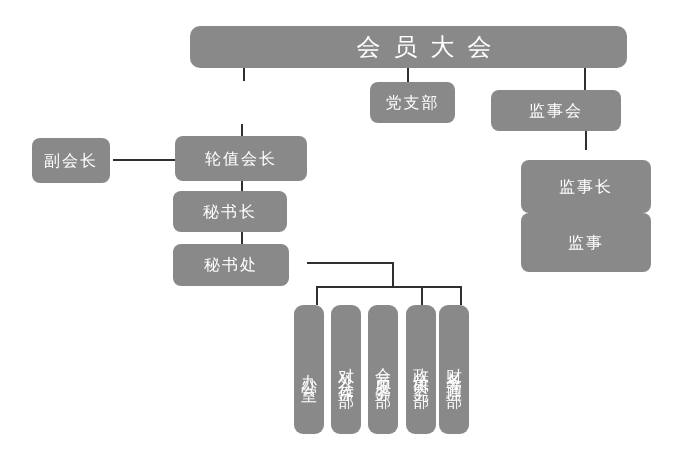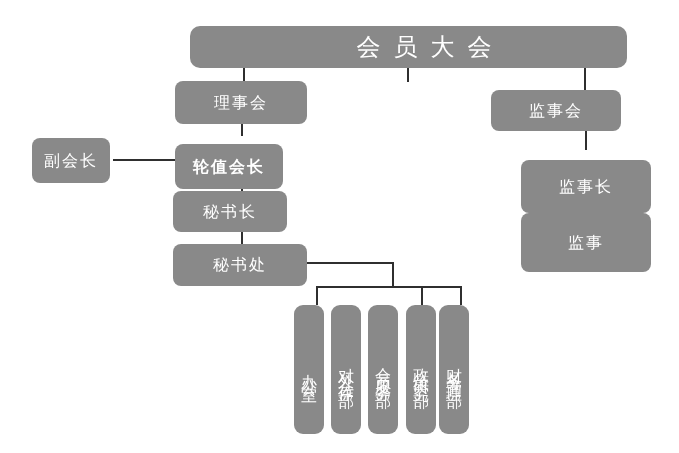--- a/index.html
+++ b/index.html
@@ -66,34 +66,34 @@
   <div class="line v" style="left:586.25px; top:193px; height:20px;"></div>
   <div class="line h" style="left:307px;   top:262.25px; width:86px;"></div>
   <div class="line v" style="left:392.25px; top:262.25px; height:25px;"></div>
   <div class="line h" style="left:316.25px; top:286.25px; width:145.5px;"></div>
   <div class="line v" style="left:316.25px; top:287px; height:18px;"></div>
   <div class="line v" style="left:421.25px; top:287px; height:18px;"></div>
   <div class="line v" style="left:460.25px; top:287px; height:18px;"></div>
 
   <div class="node title" style="left:190px; top:26px; width:437px; height:42px;">会员大会</div>
 
-  <div class="node" style="left:175px; top:81px; width:132px; height:43px;">理事会</div>
 
+  <div class="node" style="left:370px; top:82px; width:85px; height:41px;">党支部</div>
 
   <div class="node" style="left:491px; top:90px; width:130px; height:41px;">监事会</div>
 
   <div class="node" style="left:32px; top:138px; width:78px; height:45px;">副会长</div>
 
-  <div class="node" style="left:175px; top:144px; width:108px; height:45px;font-weight:bold;">轮值会长</div>
+  <div class="node" style="left:175px; top:136px; width:132px; height:45px;">轮值会长</div>
 
   <div class="node" style="left:173px; top:191px; width:114px; height:41px;">秘书长</div>
 
   <div class="node" style="left:521px; top:160px; width:130px; height:53px;">监事长</div>
 
-  <div class="node" style="left:173px; top:244px; width:134px; height:42px;">秘书处</div>
+  <div class="node" style="left:173px; top:244px; width:116px; height:42px;">秘书处</div>
 
   <div class="node" style="left:521px; top:213px; width:130px; height:59px;">监事</div>
 
   <div class="node vertical" style="left:294px; top:305px; width:30px; height:129px;">办公室</div>
 
   <div class="node vertical" style="left:331px; top:305px; width:30px; height:129px;">对外合作部</div>
 
   <div class="node vertical" style="left:368px; top:305px; width:30px; height:129px;">会员服务部</div>
 
   <div class="node vertical" style="left:406px; top:305px; width:30px; height:129px;">政策研究部</div>

